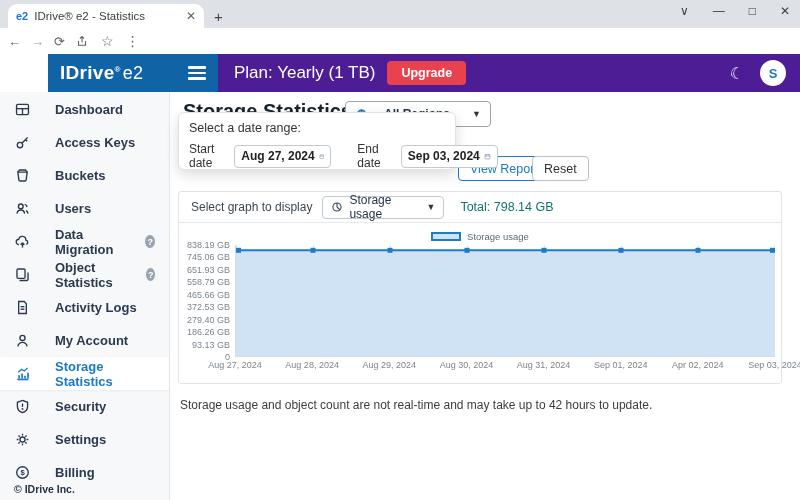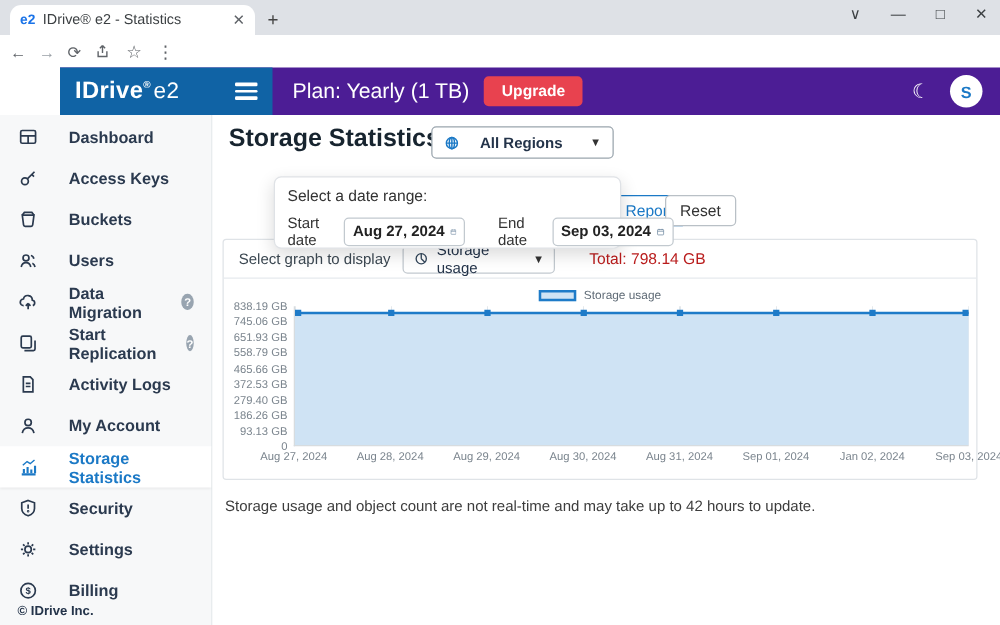--- a/index.html
+++ b/index.html
@@ -45,38 +45,38 @@
   .help-circle { margin-left:auto; width:13px; height:13px; border-radius:50%; background:#98a4b0; color:#fff; font-size:9px; font-weight:bold; display:flex; align-items:center; justify-content:center; }
   .copyright { position:absolute; bottom:5px; left:14px; font-size:10.5px; font-weight:bold; color:#24344a; }
 
   .main { flex:1; position:relative; background:#fff; }
   .page-title { position:absolute; left:13px; top:8px; font-size:20px; font-weight:bold; color:#17242f; }
   .region-select { position:absolute; left:175px; top:9px; width:146px; height:26px; border:1px solid #9aa5ad; border-radius:4px; background:#fff; display:flex; align-items:center; padding:0 9px; gap:16px; cursor:pointer; }
   .region-label { font-size:12px; font-weight:bold; color:#24344a; flex:1; }
   .caret { font-size:9px; color:#333; }
 
   
-  .date-popup { position:absolute; left:8px; top:49px; width:278px; height:58px; background:#fff; border:1px solid #dfe2e6; border-radius:6px; box-shadow:0 5px 14px rgba(0,0,0,.14); z-index:10; padding:8px 10px;margin-left:41px; }
+  .date-popup { position:absolute; left:8px; top:20px; width:278px; height:58px; background:#fff; border:1px solid #dfe2e6; border-radius:6px; box-shadow:0 5px 14px rgba(0,0,0,.14); z-index:10; padding:8px 10px; }
   .popup-title { font-size:12.5px; color:#333; margin-bottom:7px; }
   .popup-row { display:flex; align-items:center; gap:20px; }
   .date-label { font-size:12px; color:#333; }
   .date-input { width:97px; height:23px; border:1px solid #c2c9cf; border-radius:4px; display:flex; align-items:center; padding:0 6px; gap:4px; background:#fff; cursor:text; }
   .date-value { font-size:12px; font-weight:bold; color:#222; flex:1; white-space:nowrap; }
 
   .btn { position:absolute; top:64px; height:25px; border-radius:4px; background:#fff; font-size:12.5px; padding:0 11px; cursor:pointer; }
   .btn-view { left:288px; border:1px solid #1b79c6; color:#1b79c6; }
   .btn-reset { left:362px; border:1px solid #b9c0c6; color:#333; }
 
   
   .chart-card { position:absolute; left:8px; top:99px; width:604px; height:193px; border:1px solid #dfe3e7; border-radius:3px; background:#fff; }
   .card-header { height:31px; border-bottom:1px solid #e6eaee; display:flex; align-items:center; padding:0 12px; gap:10px; }
   .card-header-label { font-size:12px; color:#3c4852; }
   .graph-select { width:122px; height:23px; border:1px solid #c2c9cf; border-radius:4px; display:flex; align-items:center; padding:0 8px; gap:6px; cursor:pointer; background:#fff; }
   .graph-select-label { font-size:12px; color:#24344a; flex:1; }
-  .total-text { font-size:12.5px; color:#b91c1c; margin-left:17px; }
+  .total-text { font-size:12.5px; color:#0f766e; margin-left:6px; }
   .chart-area { padding:6px 6px 0 6px; }
   .legend { display:flex; justify-content:center; align-items:center; gap:6px; height:14px; margin-bottom:2px; }
   .legend-swatch { width:30px; height:9px; border:2px solid #1e7bc8; background:#cfe3f4; }
   .legend-label { font-size:9.5px; color:#5f6b76; }
   .chart-body { display:flex; }
   .y-axis { width:50px; position:relative; height:112px; flex:none; }
   .y-tick { position:absolute; right:5px; transform:translateY(-50%); font-size:9px; color:#7b858e; white-space:nowrap; }
   .chart-right { flex:1; }
   .plot { height:112px; position:relative; border-left:1px solid #d7dcdf; border-bottom:1px solid #d7dcdf; }
   .plot svg { position:absolute; inset:0; }
@@ -171,21 +171,21 @@
           <path d="M10 17v-5.5m0 0-2.2 2.2M10 11.5l2.2 2.2"></path>
         </svg>
       <span>Data Migration</span>
       <span class="help-circle">?</span>
     </div>
     <div class="side-item">
       <svg width="17" height="17" viewBox="0 0 20 20" fill="none" stroke="currentColor" stroke-width="1.6">
           <rect x="3.5" y="3.5" width="9.5" height="11" rx="1.5"></rect>
           <path d="M6.5 17h8.5a1.5 1.5 0 0 0 1.5-1.5V7.5"></path>
         </svg>
-      <span>Start Replication</span>
+      <span>Object Statistics</span>
       <span class="help-circle">?</span>
     </div>
     <div class="side-item">
       <svg width="17" height="17" viewBox="0 0 20 20" fill="none" stroke="currentColor" stroke-width="1.6">
           <path d="M5.5 3h6.5l2.5 2.5V17h-9z"></path>
           <line x1="7.8" y1="9" x2="12.2" y2="9"></line>
           <line x1="7.8" y1="12" x2="12.2" y2="12"></line>
         </svg>
       <span>Activity Logs</span>
     </div>
@@ -328,21 +328,21 @@
                   <rect x="534" y="2.803749746477541" width="5" height="5" fill="#1e7bc8"></rect>
   </svg>
               </div>
             <div class="x-labels">
                 <span class="x-tick" style="left: 0%;">Aug 27, 2024</span>
                 <span class="x-tick" style="left: 14.2857%;">Aug 28, 2024</span>
                 <span class="x-tick" style="left: 28.5714%;">Aug 29, 2024</span>
                 <span class="x-tick" style="left: 42.8571%;">Aug 30, 2024</span>
                 <span class="x-tick" style="left: 57.1429%;">Aug 31, 2024</span>
                 <span class="x-tick" style="left: 71.4286%;">Sep 01, 2024</span>
-                <span class="x-tick" style="left: 85.7143%;">Jan 02, 2024</span>
+                <span class="x-tick" style="left: 85.7143%;">Apr 02, 2024</span>
                 <span class="x-tick" style="left: 100%;">Sep 03, 2024</span>
               </div>
           </div>
         </div>
       </div>
     </div>
 
     <div class="footnote">Storage usage and object count are not real-time and may take up to 42 hours to update.</div>
   </div>
 </div>

